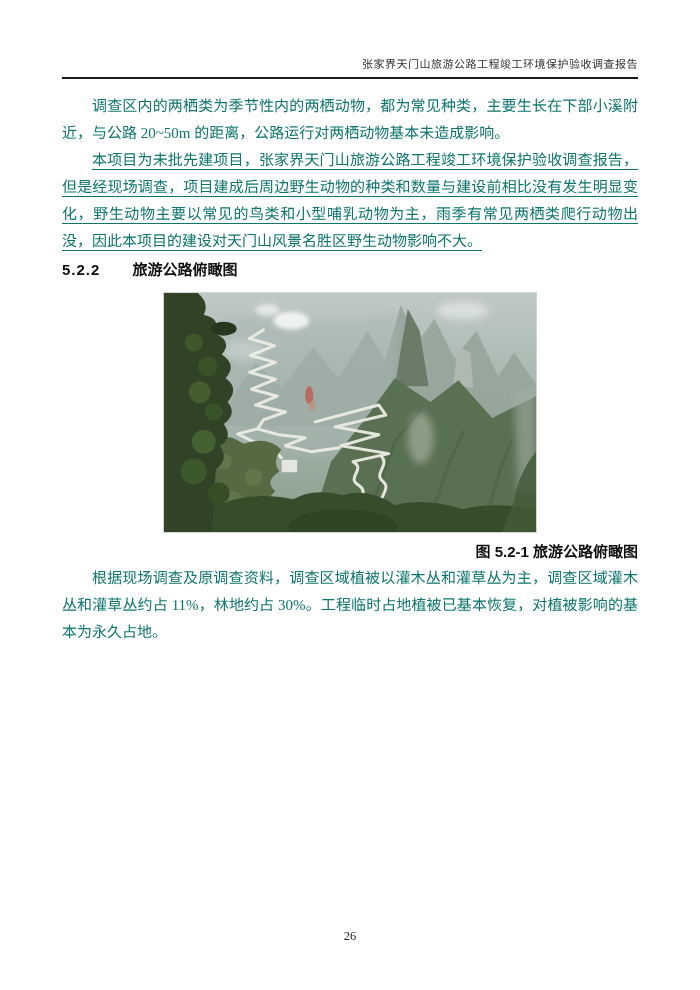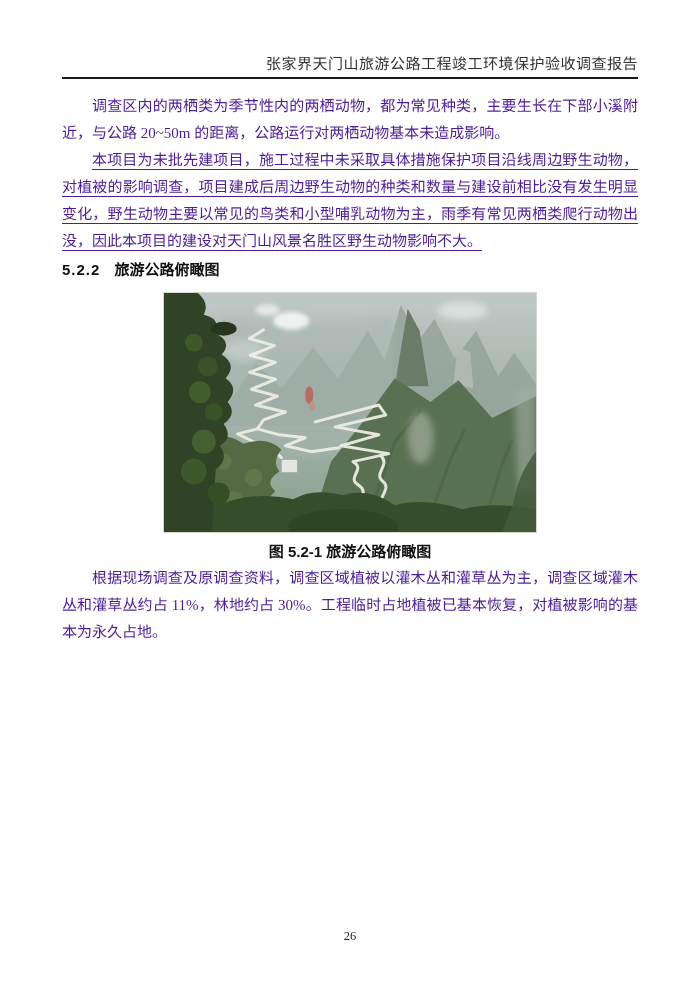--- a/index.html
+++ b/index.html
@@ -8,45 +8,45 @@
     width:700px; height:990px; margin:0 auto; background:#ffffff;
     position:relative; overflow:hidden;
     font-family:"Liberation Serif","DejaVu Serif",serif;
     color:#1c1c1c;
   }
   .content { padding:0 62px; }
   .doc-header {
     padding-top:56px; padding-bottom:5px;
     border-bottom:2px solid #1b1b1b;
     text-align:right;
-    font-size:15px; line-height:16px; color:#333;
+    font-size:11px; line-height:16px; color:#333;
     letter-spacing:0.5px;
   }
   .body-text { margin-top:14px; }
   p.para {
     font-size:15px; line-height:27px;
     text-align:justify; text-justify:inter-ideograph;
-    text-indent:2em; color:#4c1d95;
+    text-indent:2em; color:#0f766e;
   }
   p.para.underlined { text-decoration:underline; text-underline-offset:4px; text-decoration-thickness:1px; }
   .section-heading {
     font-family:"Liberation Sans","DejaVu Sans",sans-serif;
     font-weight:bold; font-size:15px; line-height:27px;
     margin:1px 0 1px 0; color:#111;
   }
-  .section-heading .num { margin-right:14px; letter-spacing:1px; }
+  .section-heading .num { margin-right:32px; letter-spacing:1px; }
   .figure-block { margin:9px 0 4px 0; text-align:center; }
   .photo-frame {
     width:374px; height:241px; margin:0 auto;
     display:block; border:1px solid #d6d6d0; background:#aebbb4;
   }
   .figure-caption {
     font-family:"Liberation Sans","DejaVu Sans",sans-serif;
     font-weight:bold; font-size:15px; line-height:26px;
-    text-align:center; margin-top:6px; color:#111;
+    text-align:right; margin-top:6px; color:#111;
   }
   .page-number {
     position:absolute; left:0; bottom:46px; width:100%;
     text-align:center; font-size:12.5px; color:#222;
     font-family:"Liberation Serif","DejaVu Serif",serif;
   }
 </style>
 </head>
 <body>
 
@@ -54,21 +54,21 @@
   <div class="content">
 
     <div class="doc-header">
       <span>张家界天门山旅游公路工程竣工环境保护验收调查报告</span>
     </div>
 
     <div class="body-text">
 
       <p class="para">调查区内的两栖类为季节性内的两栖动物，都为常见种类，主要生长在下部小溪附近，与公路 20~50m 的距离，公路运行对两栖动物基本未造成影响。</p>
 
-      <p class="para underlined">本项目为未批先建项目，施工过程中未采取具体措施保护项目沿线周边野生动物，对植被的影响调查，项目建成后周边野生动物的种类和数量与建设前相比没有发生明显变化，野生动物主要以常见的鸟类和小型哺乳动物为主，雨季有常见两栖类爬行动物出没，因此本项目的建设对天门山风景名胜区野生动物影响不大。</p>
+      <p class="para underlined">本项目为未批先建项目，张家界天门山旅游公路工程竣工环境保护验收调查报告，但是经现场调查，项目建成后周边野生动物的种类和数量与建设前相比没有发生明显变化，野生动物主要以常见的鸟类和小型哺乳动物为主，雨季有常见两栖类爬行动物出没，因此本项目的建设对天门山风景名胜区野生动物影响不大。</p>
 
       <div class="section-heading">
         <span class="num">5.2.2</span><span>旅游公路俯瞰图</span>
       </div>
 
 
       <div class="figure-block">
         <svg class="photo-frame" viewBox="0 0 374 241" xmlns="http://www.w3.org/2000/svg" preserveAspectRatio="none">
           <defs>
             <linearGradient id="sky" x1="0" y1="0" x2="0" y2="1">

